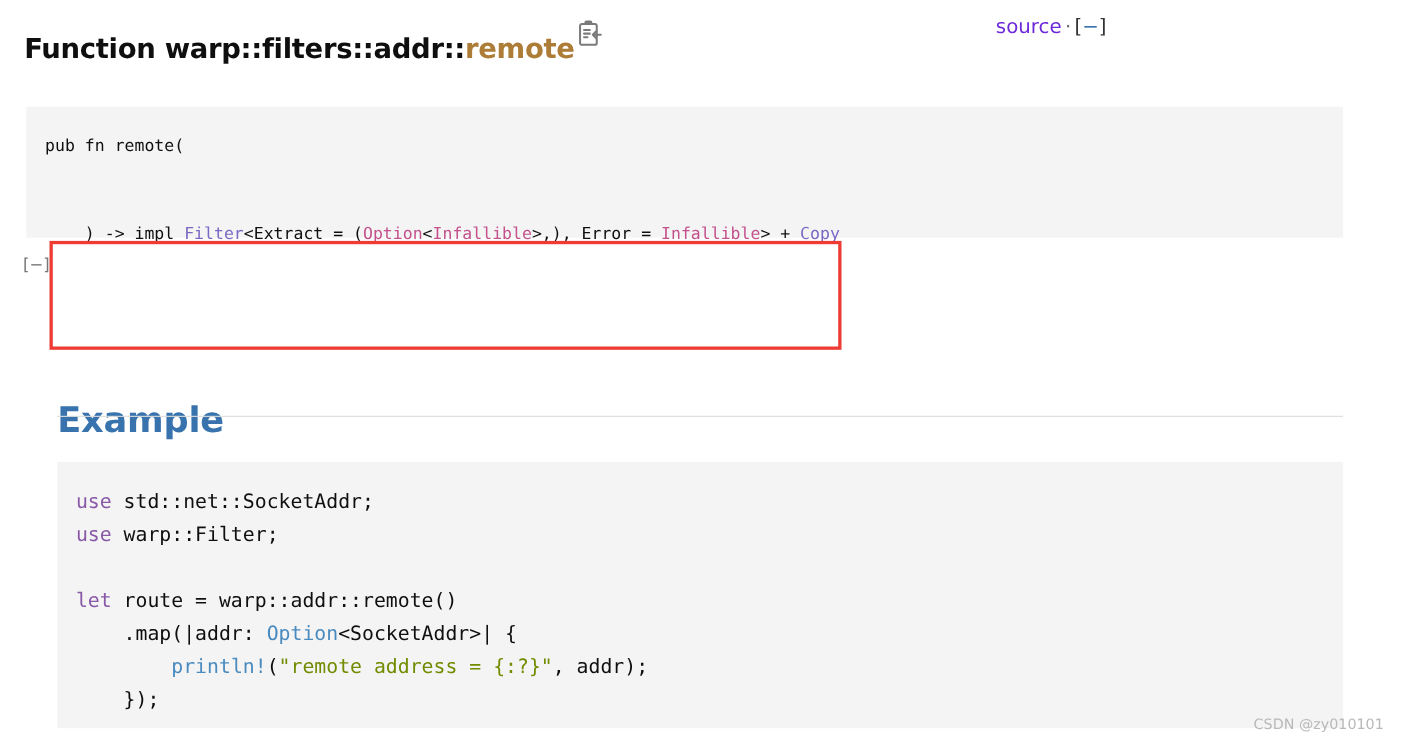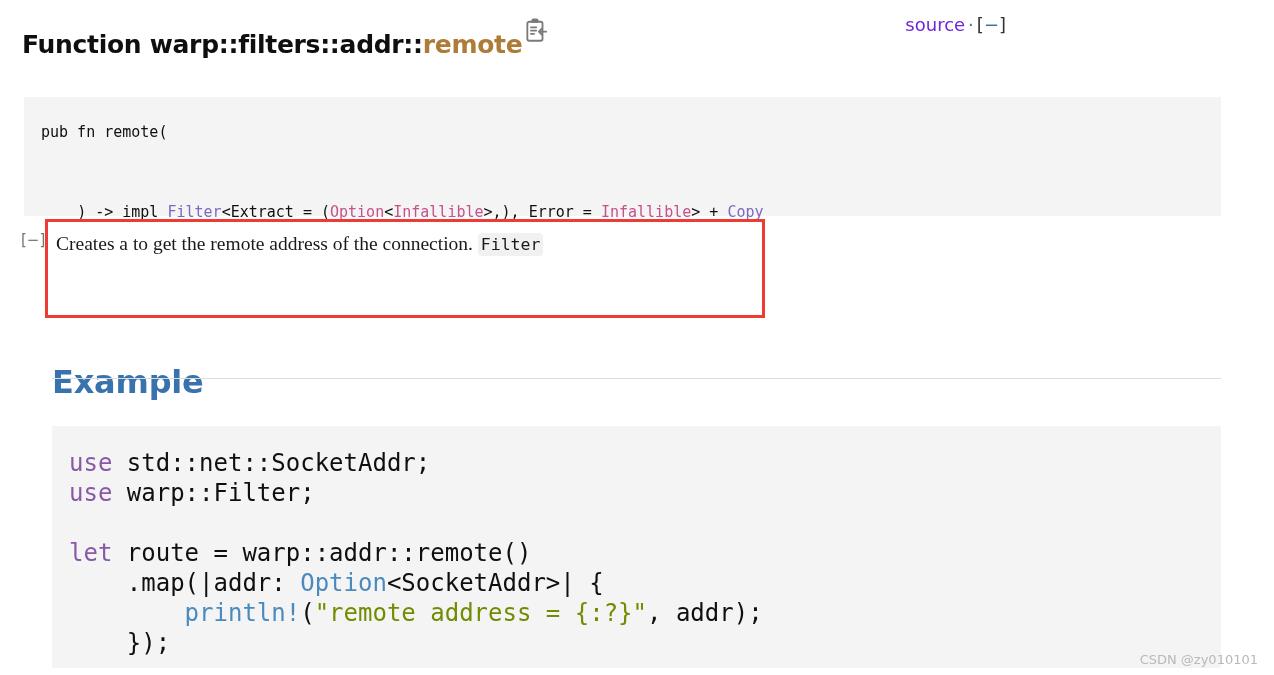--- a/index.html
+++ b/index.html
@@ -92,21 +92,21 @@
     line-height: 20px;
   }
   #signature-block .sig-line-1 { top: 25px; }
   #signature-block .sig-line-2 { top: 85px; }
 
   #example-block {
     left: 52px;
     top: 402px;
     width: 1169px;
     height: 242px;
-    font-size: 24px;
+    font-size: 18px;
   }
   #example-block .ex-code {
     position: absolute;
     left: 17px;
     top: 22px;
     line-height: 30px;
   }
 
   
   .t-kw      { color: #8959a8; }   
@@ -214,24 +214,20 @@
 
 <pre class="code-block" id="signature-block">  <div class="sig-line sig-line-1">pub fn remote(</div>
   <div class="sig-line sig-line-2">
     <span class="t-plain">) -&gt; impl </span><span class="t-trait">Filter</span><span class="t-plain">&lt;Extract = (</span><span class="t-type-pk">Option</span><span class="t-plain">&lt;</span><span class="t-type-pk">Infallible</span><span class="t-plain">&gt;,), Error = </span><span class="t-type-pk">Infallible</span><span class="t-plain">&gt; + </span><span class="t-trait">Copy</span>
   </div>
 </pre>
 
 <span id="doc-toggle">[−]</span>
 
 <div id="doc-description">
-  <div class="doc-para doc-para-1">
-    <span>Creates a to get the remote address of the connection.</span>
-    <code class="inline">Filter</code>
-  </div>
 </div>
 
 <h2 id="example-heading">Example</h2>
 <div id="example-rule"></div>
 
 <pre class="code-block" id="example-block">  <code class="ex-code"><span class="t-kw">use</span><span class="t-plain"> std::net::SocketAddr;</span>
 <span class="t-kw">use</span><span class="t-plain"> warp::Filter;</span>
 
 <span class="t-kw">let</span><span class="t-plain"> route = warp::addr::remote()</span>
 <span class="t-plain">    .map(|addr: </span><span class="t-type-bl">Option</span><span class="t-plain">&lt;SocketAddr&gt;| {</span>

